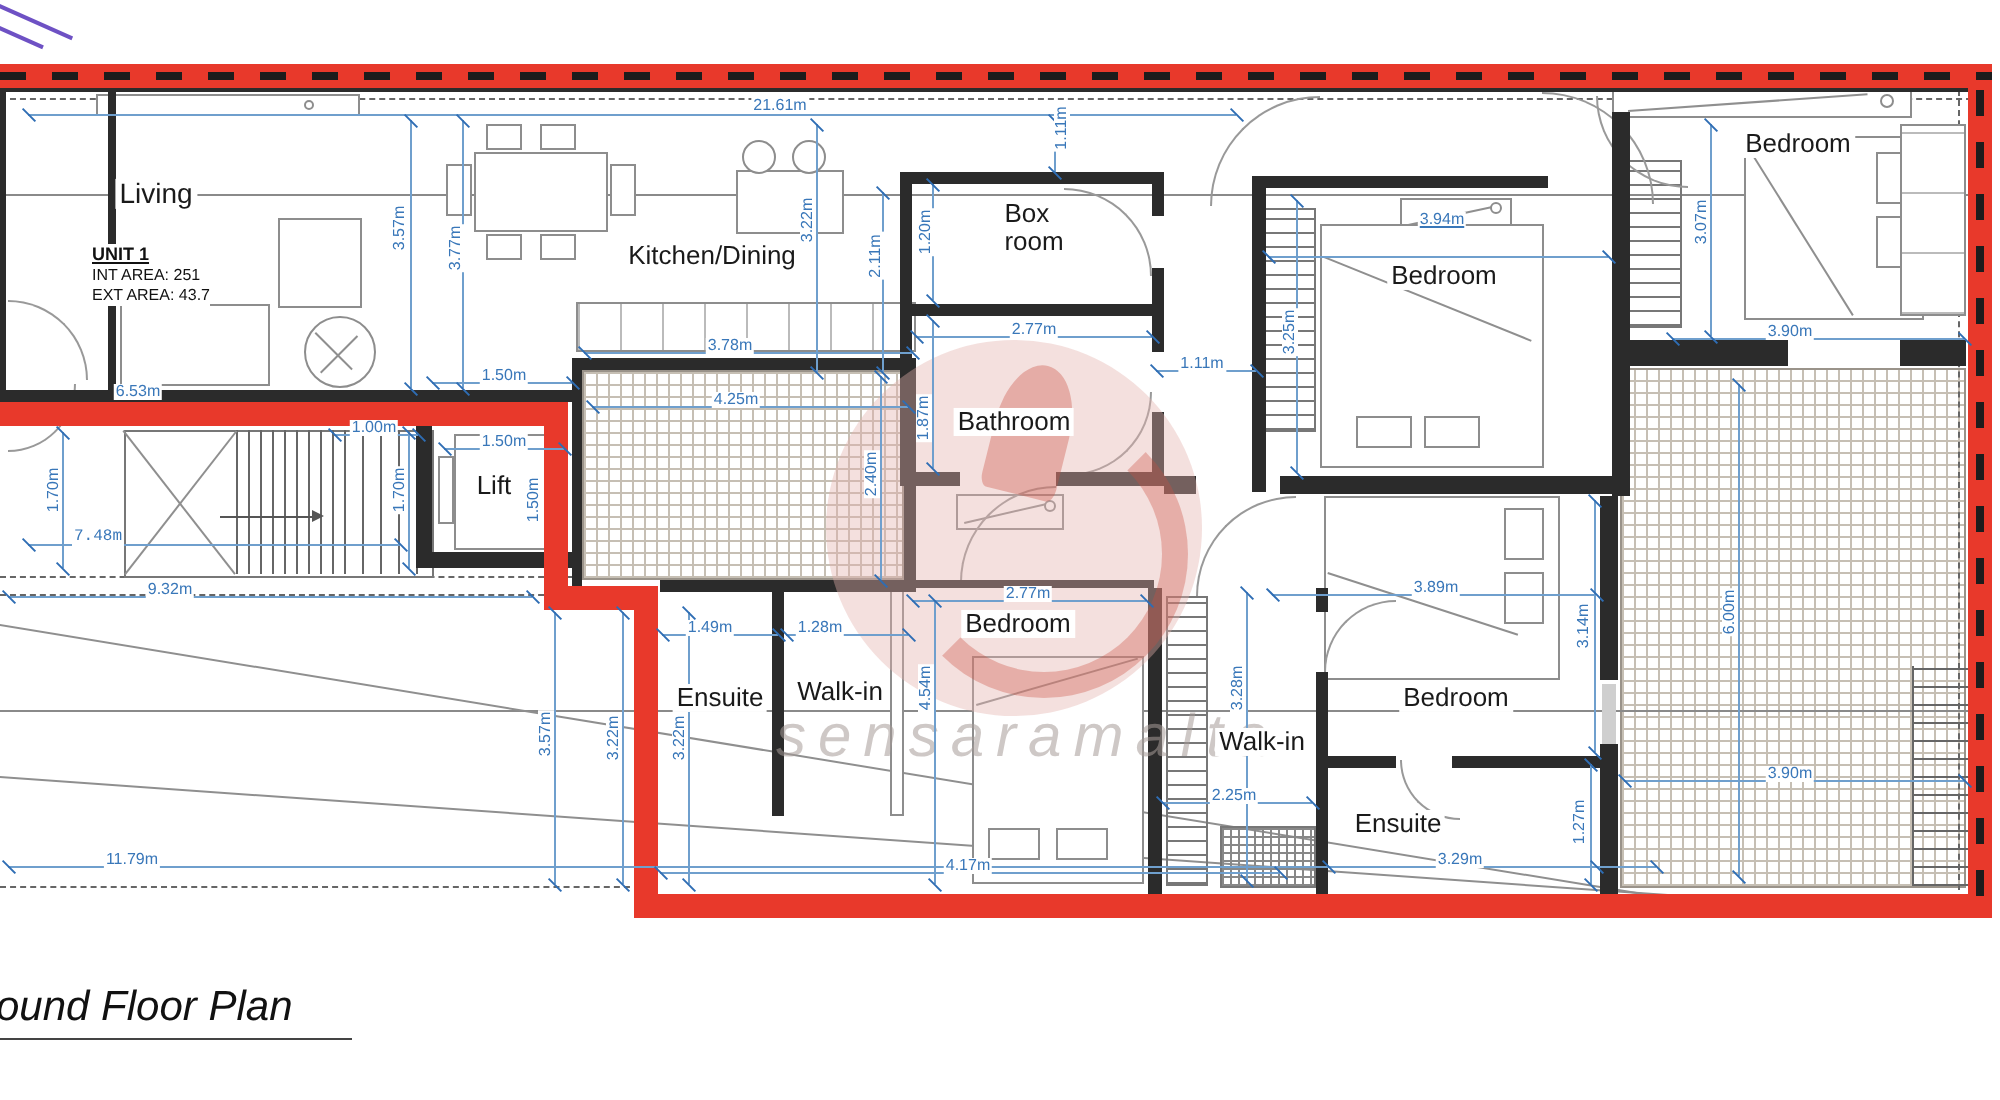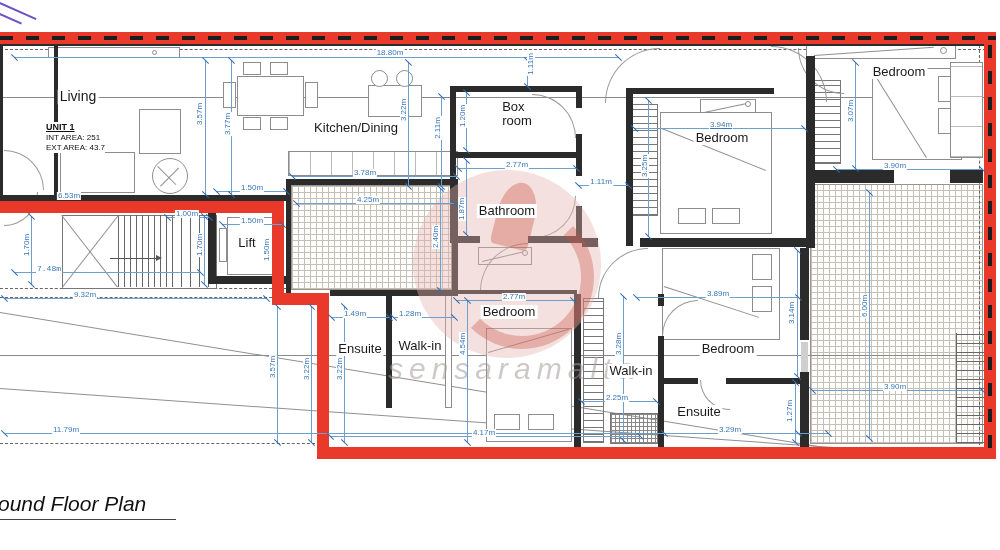--- a/index.html
+++ b/index.html
@@ -224,21 +224,21 @@
       <div class="rlabel" style="left: 509px; top: 312px; font-size: 13px;">Bedroom</div>
       <div class="rlabel" style="left: 728px; top: 349px; font-size: 13px;">Bedroom</div>
       <div class="rlabel" style="left: 360px; top: 349px; font-size: 13px;">Ensuite</div>
       <div class="rlabel" style="left: 420px; top: 346px; font-size: 13px;">Walk-in</div>
       <div class="rlabel" style="left: 631px; top: 371px; font-size: 13px;">Walk-in</div>
       <div class="rlabel" style="left: 699px; top: 412px; font-size: 13px;">Ensuite</div>
       <div class="rlabel" style="left: 247px; top: 243px; font-size: 13px;">Lift</div>
       <div class="dline" style="left: 14px; top: 57px; width: 604px; height: 1px;"></div>
       <div class="tick" style="left: 10px; top: 57px;"></div>
       <div class="tick" style="left: 614px; top: 57px;"></div>
-      <div class="dimt" style="left: 390px; top: 53px;">18.80m</div>
+      <div class="dimt" style="left: 390px; top: 53px;">21.61m</div>
       <div class="dline" style="left: 527px; top: 60px; width: 1px; height: 26px;"></div>
       <div class="tick" style="left: 523px; top: 60px;"></div>
       <div class="tick" style="left: 523px; top: 86px;"></div>
       <div class="dimt v" style="left: 531px; top: 64px;">1.11m</div>
       <div class="dline" style="left: 205px; top: 60px; width: 1px; height: 134px;"></div>
       <div class="tick" style="left: 201px; top: 60px;"></div>
       <div class="tick" style="left: 201px; top: 194px;"></div>
       <div class="dimt v" style="left: 200px; top: 114px;">3.57m</div>
       <div class="dline" style="left: 231px; top: 60px; width: 1px; height: 134px;"></div>
       <div class="tick" style="left: 227px; top: 60px;"></div>
@@ -260,21 +260,21 @@
       <div class="tick" style="left: 454px; top: 168px;"></div>
       <div class="tick" style="left: 572px; top: 168px;"></div>
       <div class="dimt" style="left: 517px; top: 165px;">2.77m</div>
       <div class="dline" style="left: 578px; top: 185px; width: 50px; height: 1px;"></div>
       <div class="tick" style="left: 574px; top: 185px;"></div>
       <div class="tick" style="left: 624px; top: 185px;"></div>
       <div class="dimt" style="left: 601px; top: 182px;">1.11m</div>
       <div class="dline" style="left: 634px; top: 128px; width: 170px; height: 1px;"></div>
       <div class="tick" style="left: 630px; top: 128px;"></div>
       <div class="tick" style="left: 800px; top: 128px;"></div>
-      <div class="dimt" style="left: 721px; top: 125px; text-decoration: underline;">3.94m</div>
+      <div class="dimt" style="left: 721px; top: 110px; text-decoration: underline;">3.94m</div>
       <div class="dline" style="left: 648px; top: 100px; width: 1px; height: 136px;"></div>
       <div class="tick" style="left: 644px; top: 100px;"></div>
       <div class="tick" style="left: 644px; top: 236px;"></div>
       <div class="dimt v" style="left: 645px; top: 166px;">3.25m</div>
       <div class="dline" style="left: 855px; top: 62px; width: 1px; height: 106px;"></div>
       <div class="tick" style="left: 851px; top: 62px;"></div>
       <div class="tick" style="left: 851px; top: 168px;"></div>
       <div class="dimt v" style="left: 851px; top: 111px;">3.07m</div>
       <div class="dline" style="left: 836px; top: 169px; width: 146px; height: 1px;"></div>
       <div class="tick" style="left: 832px; top: 169px;"></div>

